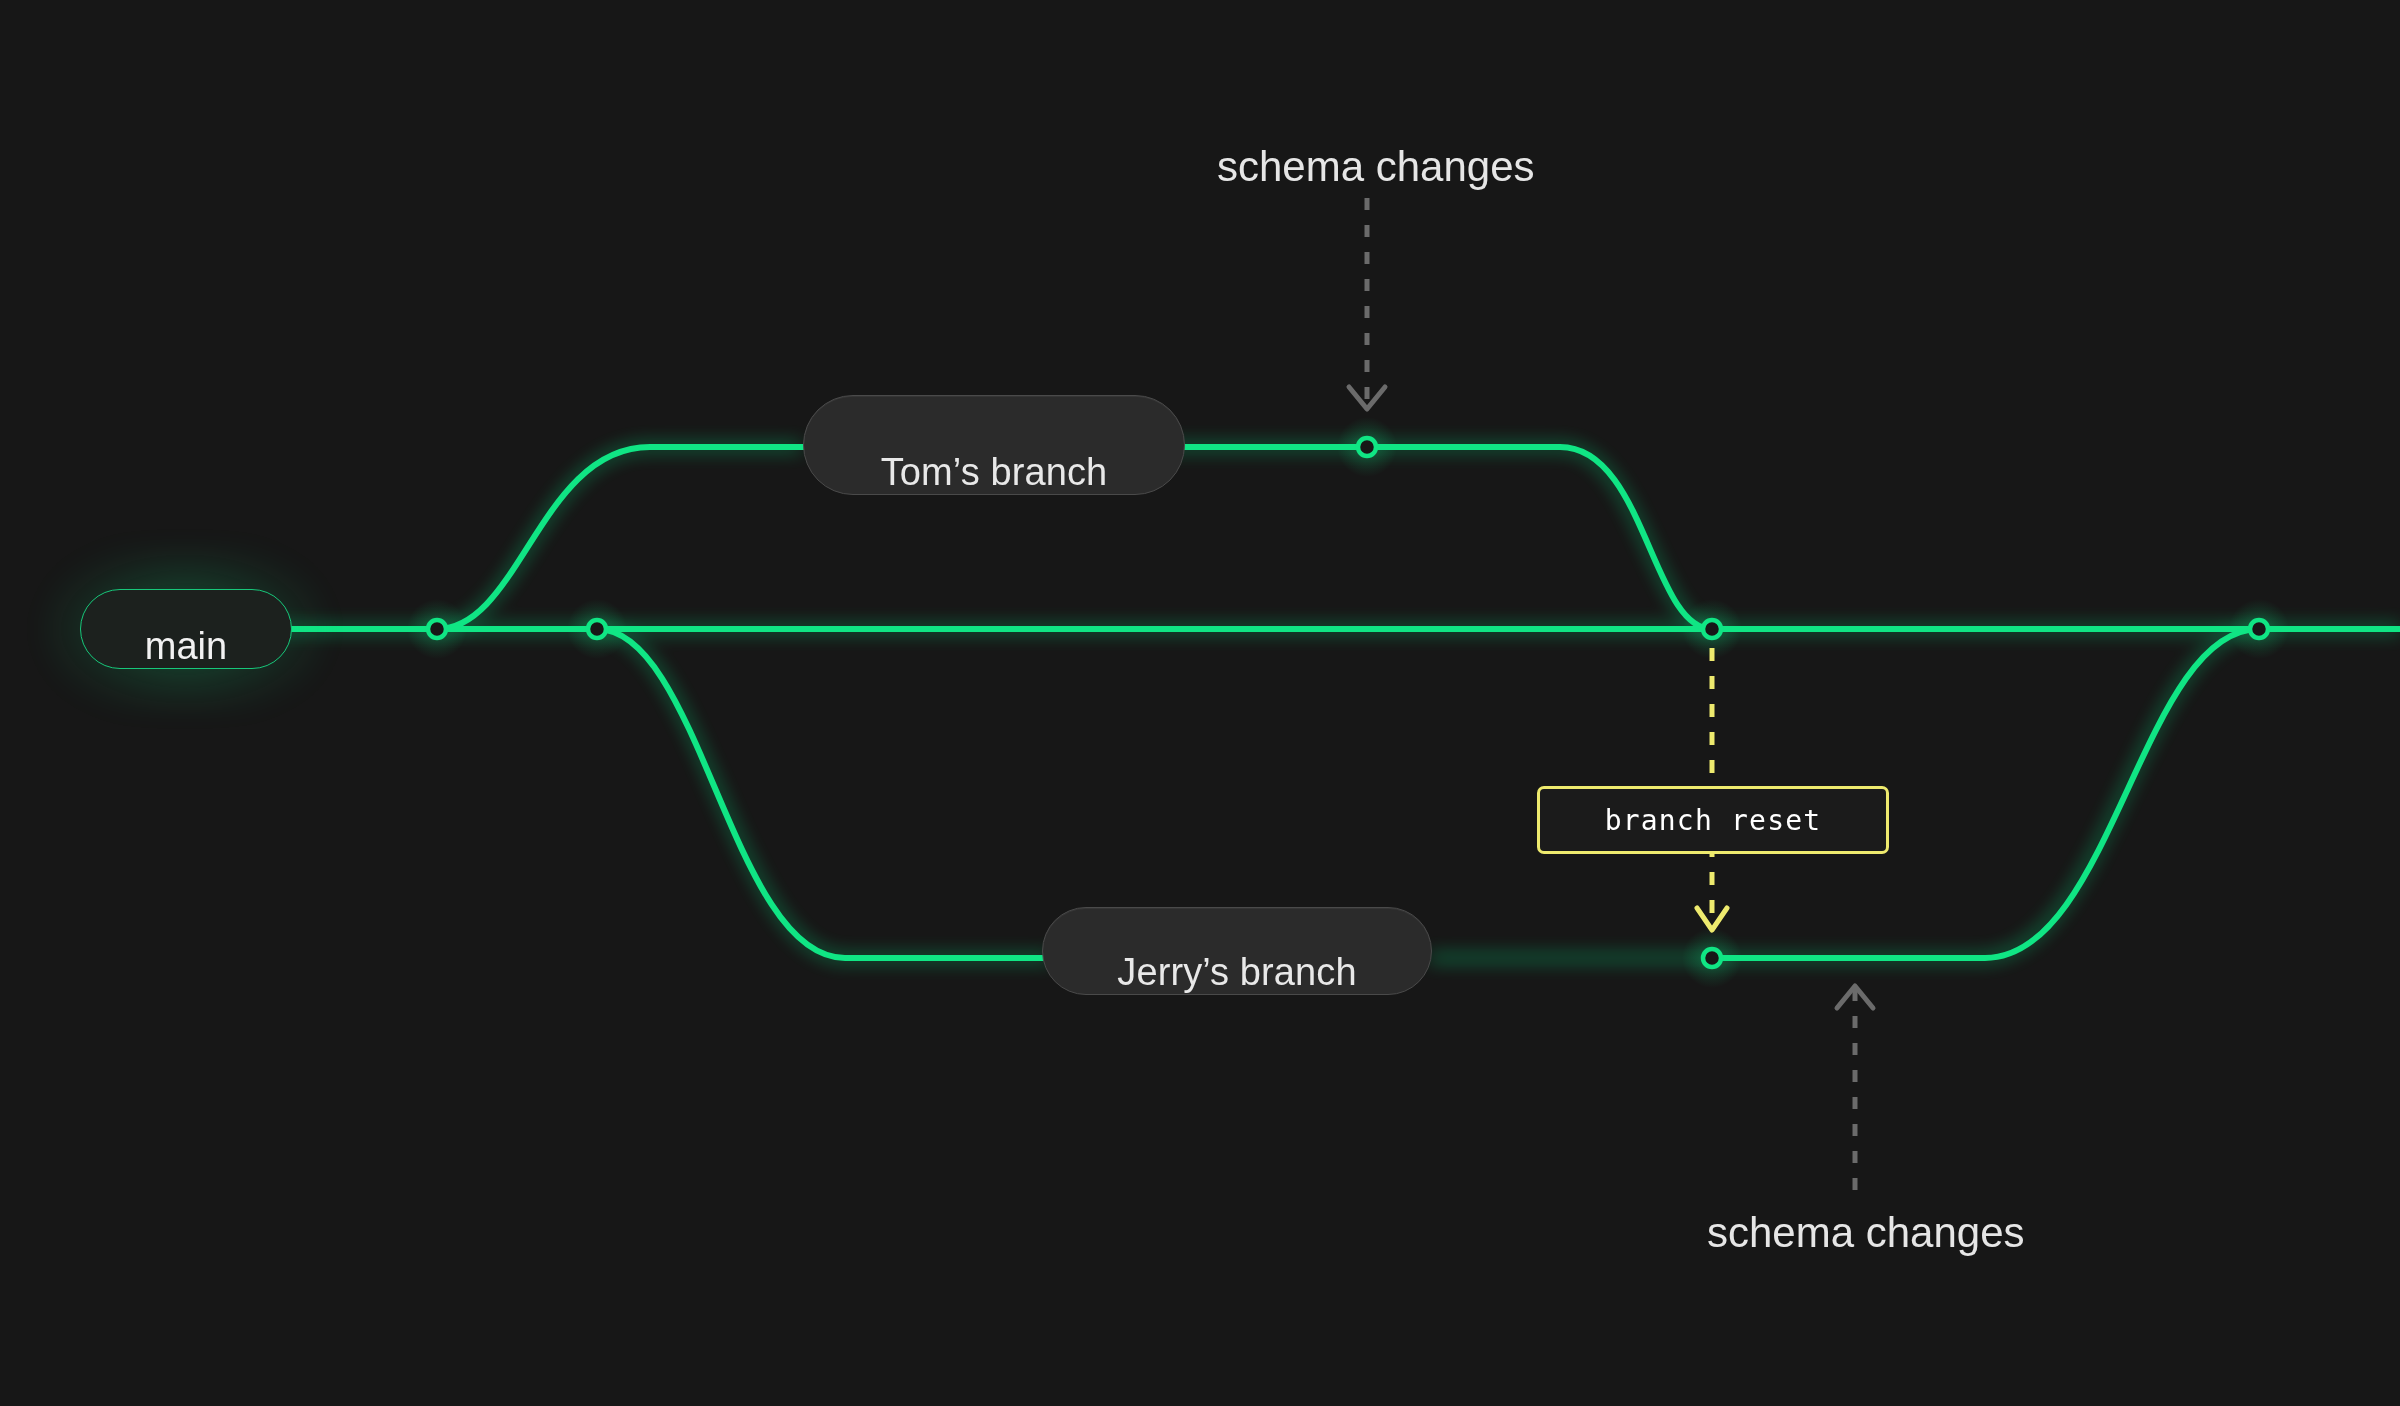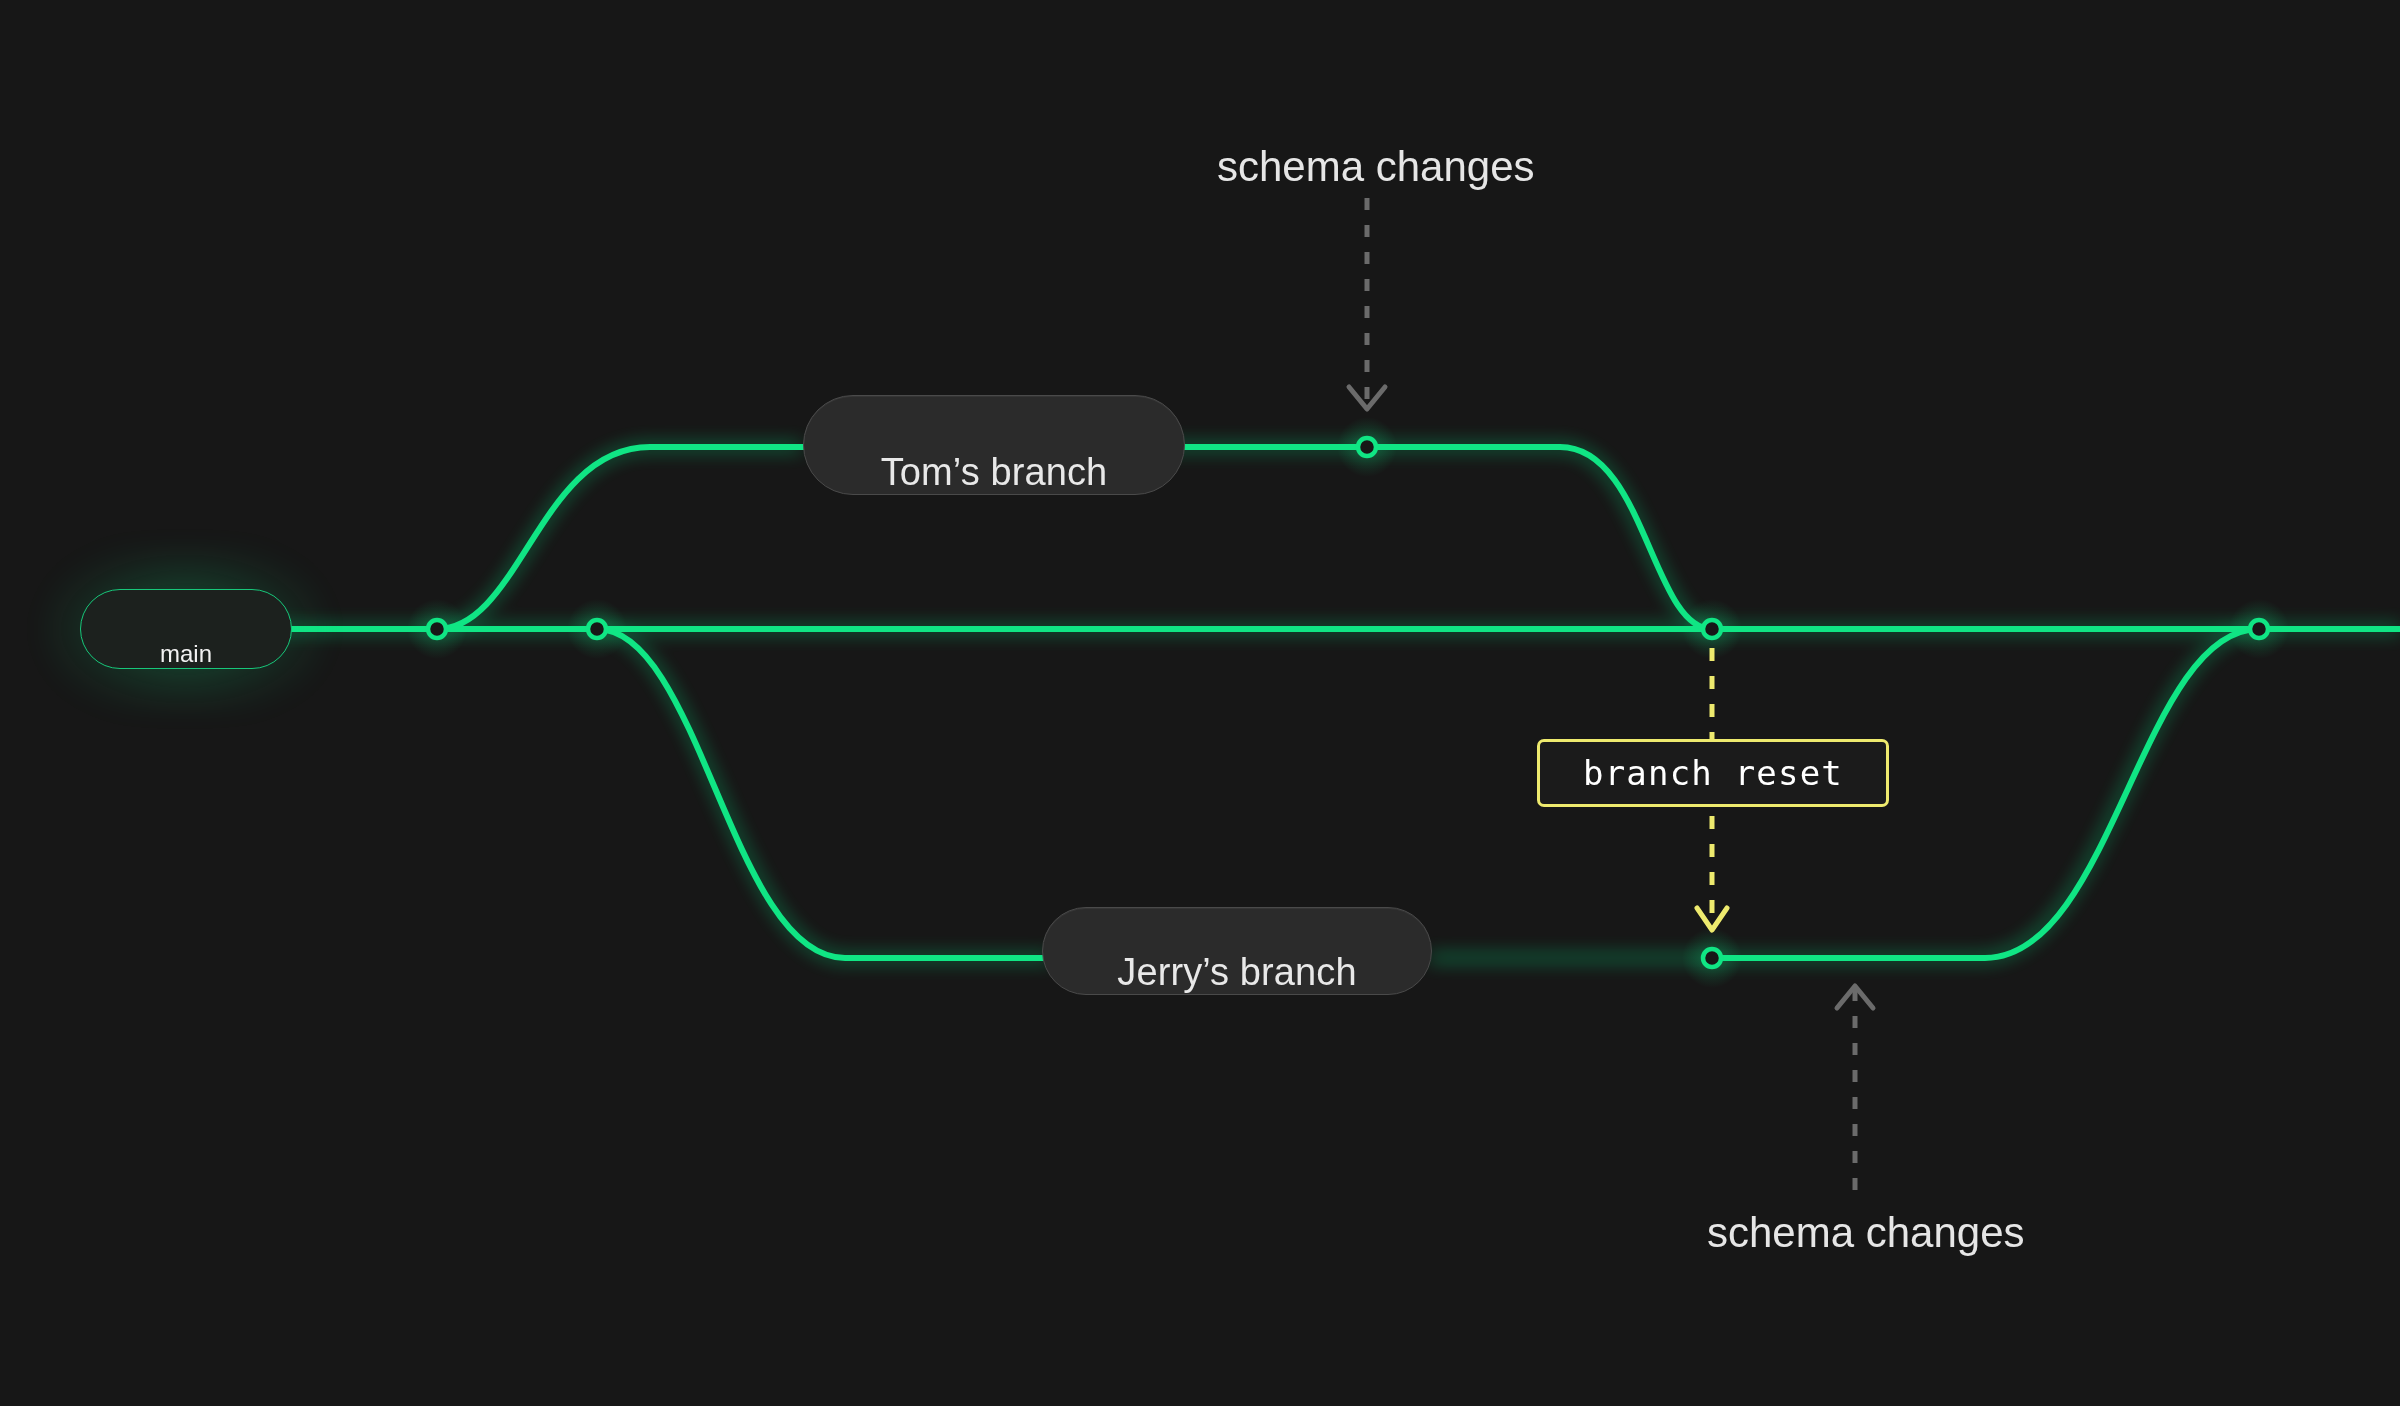--- a/index.html
+++ b/index.html
@@ -45,21 +45,21 @@
     border: 1.5px solid #4a4a4a;
     color: #e8e8e8;
     font-size: 38px;
     letter-spacing: .1px;
     box-shadow: inset 0 1px 0 rgba(255,255,255,.05);
   }
   .pill-main {
     background: #1c211e;
     border: 1.6px solid #17c77a;
     color: #f2f2f2;
-    font-size: 24px;
+    font-size: 38px;
   }
 
   .main-glow {
     position: absolute;
     z-index: 4;
     border-radius: 999px;
     background: radial-gradient(ellipse at center,
                 rgba(16,229,132,.30) 0%,
                 rgba(16,229,132,.13) 38%,
                 rgba(16,229,132,.04) 62%,
@@ -82,24 +82,25 @@
     position: absolute;
     box-sizing: border-box;
     display: flex;
     align-items: center;
     justify-content: center;
     background: #1b1b1b;
     border: 3px solid #eeea6e;
     border-radius: 7px;
     color: #ffffff;
     font-family: "DejaVu Sans Mono", "Liberation Mono", monospace;
-    font-size: 34px;
+    font-size: 28px;
     letter-spacing: 1.2px;
     white-space: nowrap;
     z-index: 7;
+    margin-top: 47px;
   }
 </style>
 </head>
 <body>
 
 <div id="stage">
 
   <svg id="graph" viewBox="0 0 2400 1406">
     <defs>
       <filter id="lineGlow" x="-60%" y="-300%" width="220%" height="700%">

